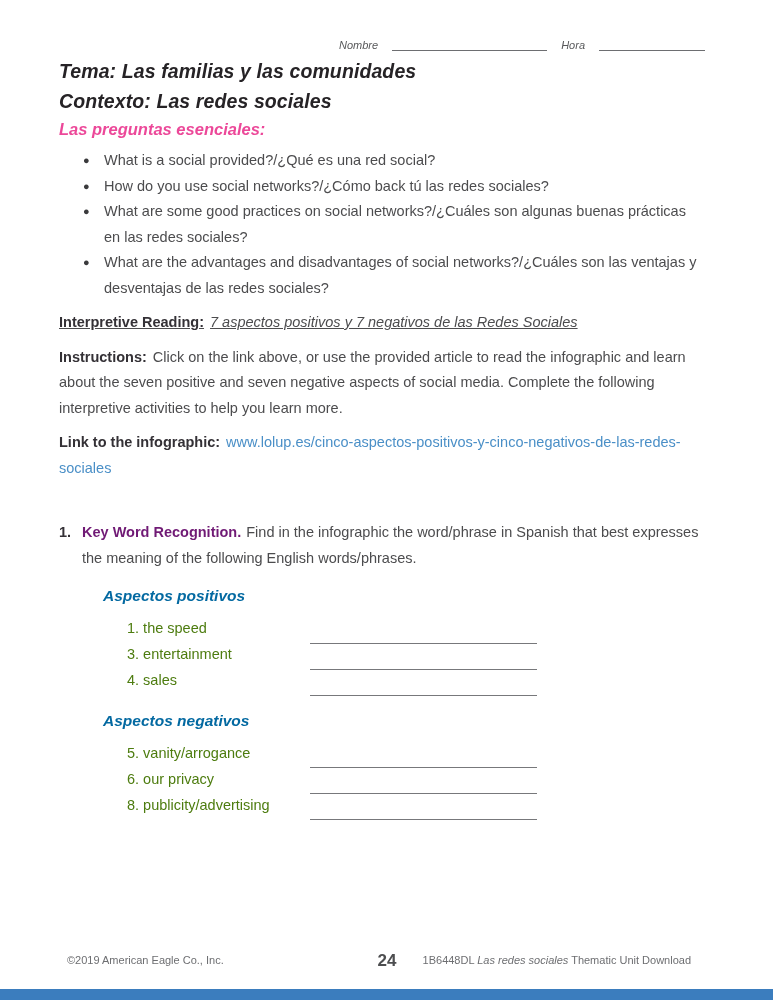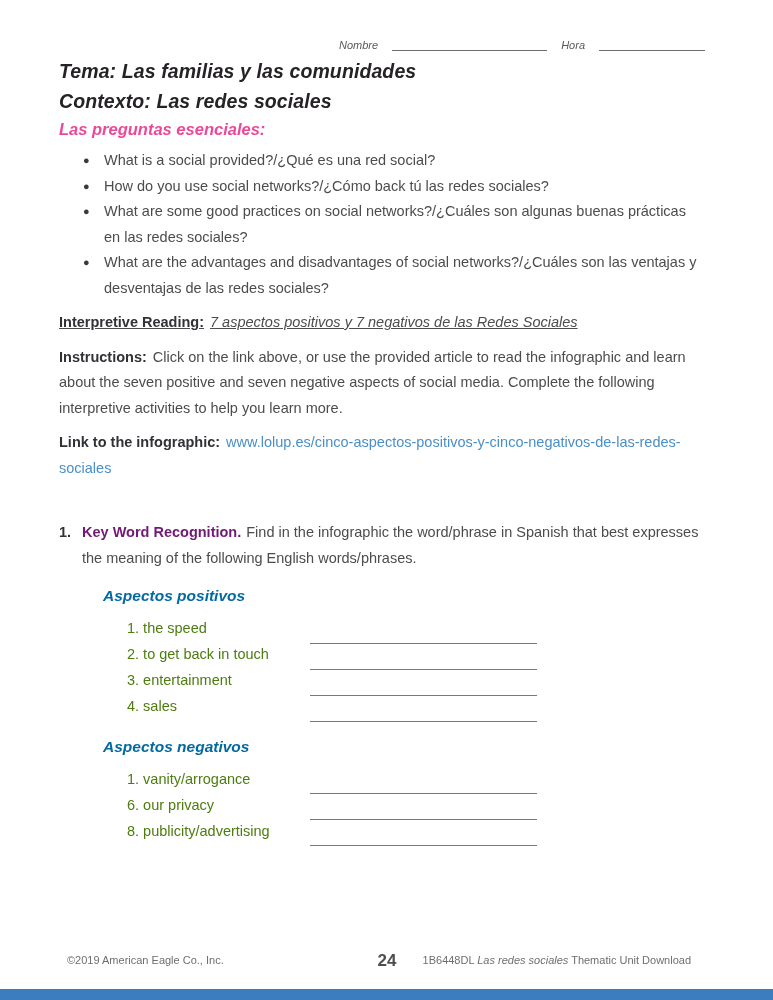--- a/index.html
+++ b/index.html
@@ -125,37 +125,33 @@
       <div class="activity-body">
         <p class="para"><span class="activity-title">Key Word Recognition.</span><span>Find in the infographic the word/phrase in Spanish that best expresses the meaning of the following English words/phrases.</span></p>
 
         <div class="subheading">Aspectos positivos</div>
         <div class="answers">
           <div class="answer-row">
               <span class="answer-label">1. the speed</span>
               <span class="answer-blank"></span>
             </div>
           <div class="answer-row">
-              <span class="answer-label">2. to get back in touch</span>
-              <span class="answer-blank"></span>
-            </div>
-          <div class="answer-row">
               <span class="answer-label">3. entertainment</span>
               <span class="answer-blank"></span>
             </div>
           <div class="answer-row">
               <span class="answer-label">4. sales</span>
               <span class="answer-blank"></span>
             </div>
         </div>
 
         <div class="subheading">Aspectos negativos</div>
         <div class="answers">
           <div class="answer-row">
-              <span class="answer-label">1. vanity/arrogance</span>
+              <span class="answer-label">5. vanity/arrogance</span>
               <span class="answer-blank"></span>
             </div>
           <div class="answer-row">
               <span class="answer-label">6. our privacy</span>
               <span class="answer-blank"></span>
             </div>
           <div class="answer-row">
               <span class="answer-label">8. publicity/advertising</span>
               <span class="answer-blank"></span>
             </div>

